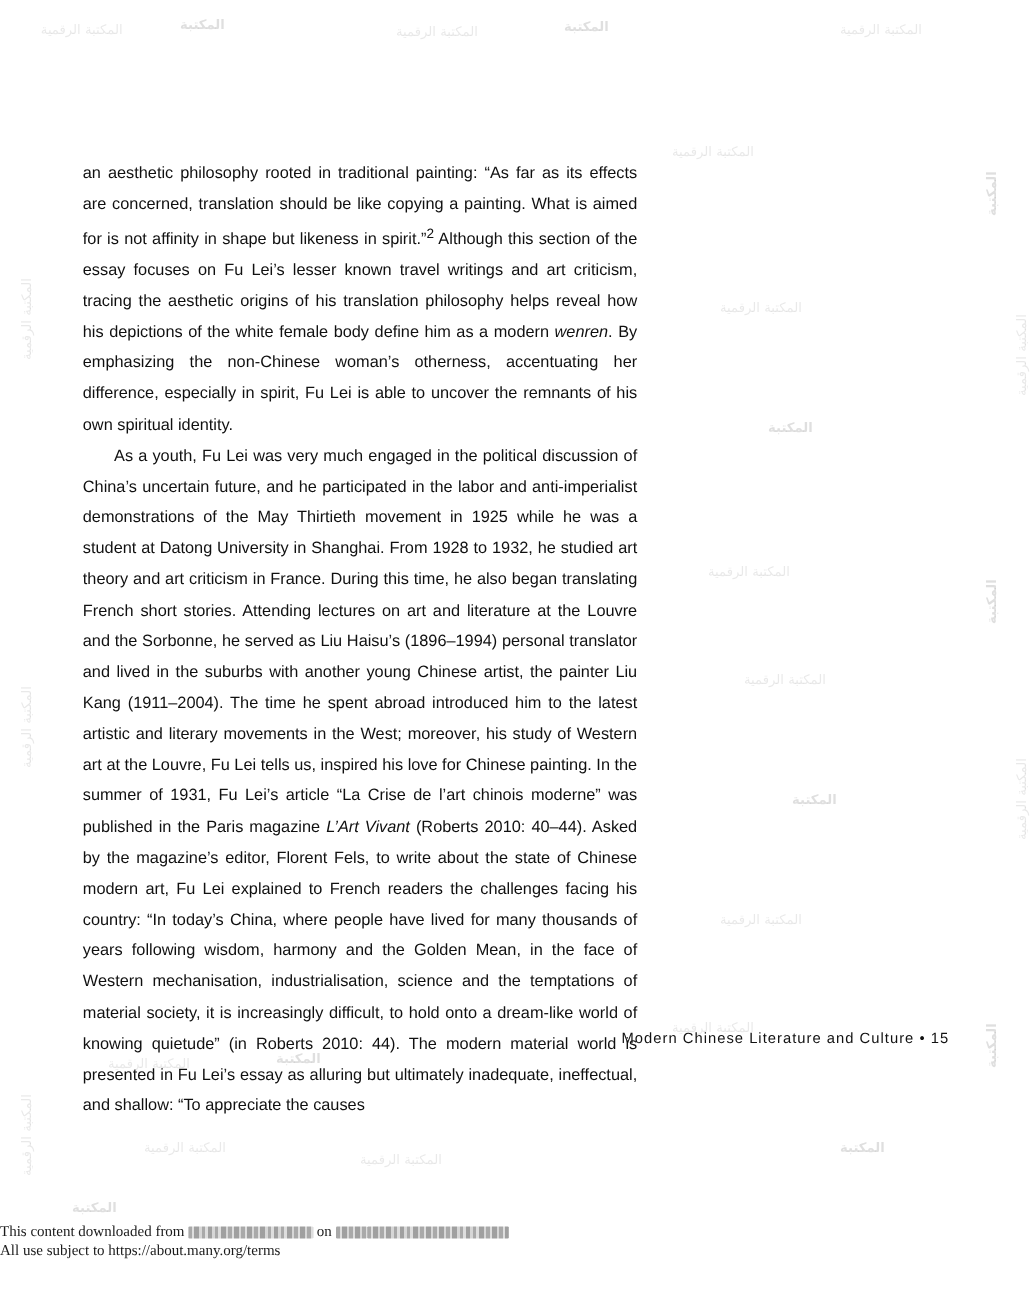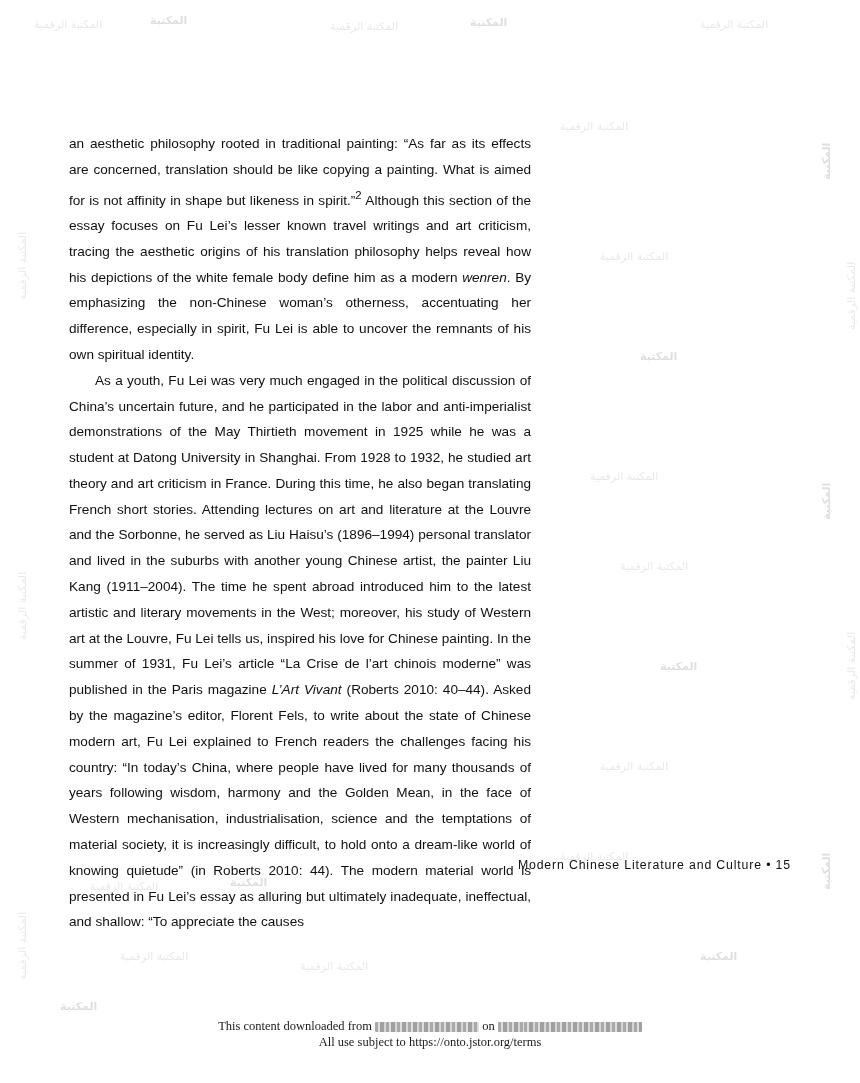--- a/index.html
+++ b/index.html
@@ -100,21 +100,21 @@
     color: #111111;
     text-align: left;
   }
 
   
   .jstor-footer {
     position: absolute;
     left: 0;
     right: 0;
     top: 1018px;
-    text-align: center;
+    text-align: left;
     font-family: "Liberation Serif", serif;
     font-size: 12.5px;
     line-height: 16px;
     color: #1a1a1a;
     z-index: 3;
   }
   .jstor-footer .line1 {
     white-space: nowrap;
   }
   .redact {
@@ -178,16 +178,16 @@
     <p class="indent">As a youth, Fu Lei was very much engaged in the political discussion of China’s uncertain future, and he participated in the labor and anti-imperialist demonstrations of the May Thirtieth movement in 1925 while he was a student at Datong University in Shanghai. From 1928 to 1932, he studied art theory and art criticism in France. During this time, he also began translating French short stories. Attending lectures on art and literature at the Louvre and the Sorbonne, he served as Liu Haisu’s (1896–1994) personal translator and lived in the suburbs with another young Chinese artist, the painter Liu Kang (1911–2004). The time he spent abroad introduced him to the latest artistic and literary movements in the West; moreover, his study of Western art at the Louvre, Fu Lei tells us, inspired his love for Chinese painting. In the summer of 1931, Fu Lei’s article “La Crise de l’art chinois moderne” was published in the Paris magazine <em>L’Art Vivant</em> (Roberts 2010: 40–44). Asked by the magazine’s editor, Florent Fels, to write about the state of Chinese modern art, Fu Lei explained to French readers the challenges facing his country: “In today’s China, where people have lived for many thousands of years following wisdom, harmony and the Golden Mean, in the face of Western mechanisation, industrialisation, science and the temptations of material society, it is increasingly difficult, to hold onto a dream-like world of knowing quietude” (in Roberts 2010: 44). The modern material world is presented in Fu Lei’s essay as alluring but ultimately inadequate, ineffectual, and shallow: “To appreciate the causes</p>
   </div>
 
 
   <div class="running-foot">Modern Chinese Literature and Culture • 15</div>
 
   <div class="jstor-footer">
     <div class="line1">
       <span>This content downloaded from </span><span class="redact r1"></span><span> on </span><span class="redact r2"></span><span class="redact r3"></span>
     </div>
-    <div>All use subject to https://onto.jstor.org/terms</div>
+    <div>All use subject to https://about.many.org/terms</div>
   </div>
 
 </div>
 
 </body></html>

